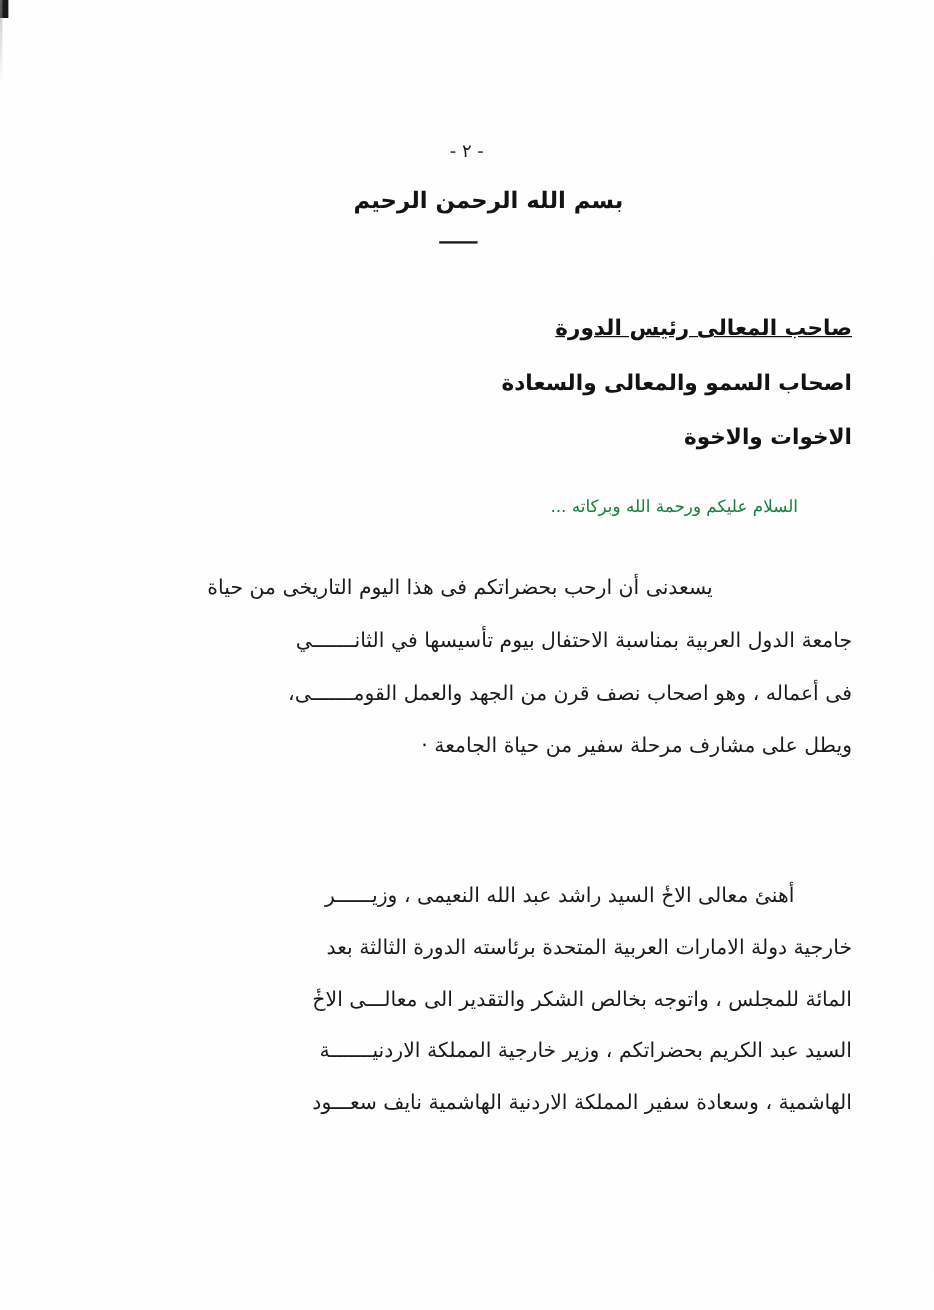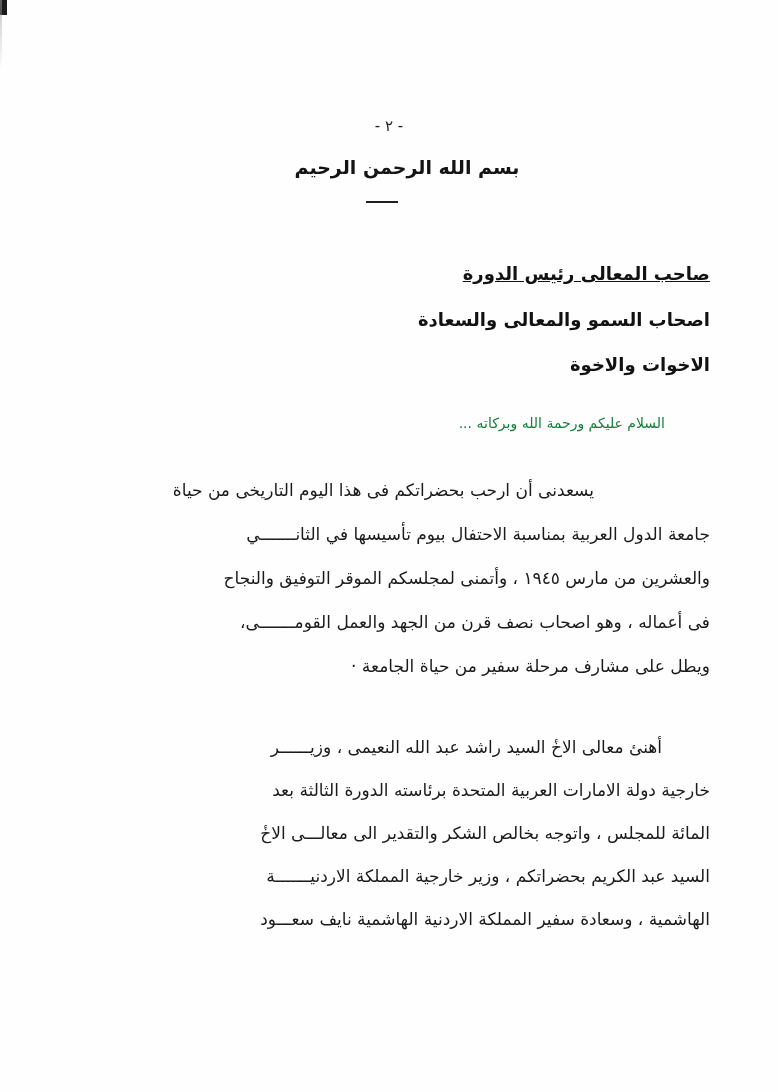--- a/index.html
+++ b/index.html
@@ -96,21 +96,20 @@
     <div class="heading-line h1">صاحب المعالى رئيس الدورة</div>
     <div class="heading-line h2">اصحاب السمو والمعالى والسعادة</div>
     <div class="heading-line h3">الاخوات والاخوة</div>
   </div>
 
   <div class="salutation">السلام عليكم ورحمة الله وبركاته ...</div>
 
   <div class="body-par par-1">
     <div class="body-line indent-lg">يسعدنى أن ارحب بحضراتكم فى هذا اليوم التاريخى من حياة</div>
     <div class="body-line">جامعة الدول العربية بمناسبة الاحتفال بيوم تأسيسها في الثانـــــــي</div>
-    <div class="body-line">والعشرين من مارس ١٩٤٥ ، وأتمنى لمجلسكم الموقر التوفيق والنجاح</div>
     <div class="body-line">فى أعماله ، وهو اصحاب نصف قرن من الجهد والعمل القومـــــــى،</div>
     <div class="body-line">ويطل على مشارف مرحلة سفير من حياة الجامعة ·</div>
   </div>
 
   <div class="body-par par-2">
     <div class="body-line indent-sm">أهنئ معالى الاخٔ السيد راشد عبد الله النعيمى ، وزيــــــر</div>
     <div class="body-line">خارجية دولة الامارات العربية المتحدة برئاسته الدورة الثالثة بعد</div>
     <div class="body-line">المائة للمجلس ، واتوجه بخالص الشكر والتقدير الى معالـــى الاخٔ</div>
     <div class="body-line">السيد عبد الكريم بحضراتكم ، وزير خارجية المملكة الاردنيـــــــة</div>
     <div class="body-line">الهاشمية ، وسعادة سفير المملكة الاردنية الهاشمية نايف سعـــود</div>

